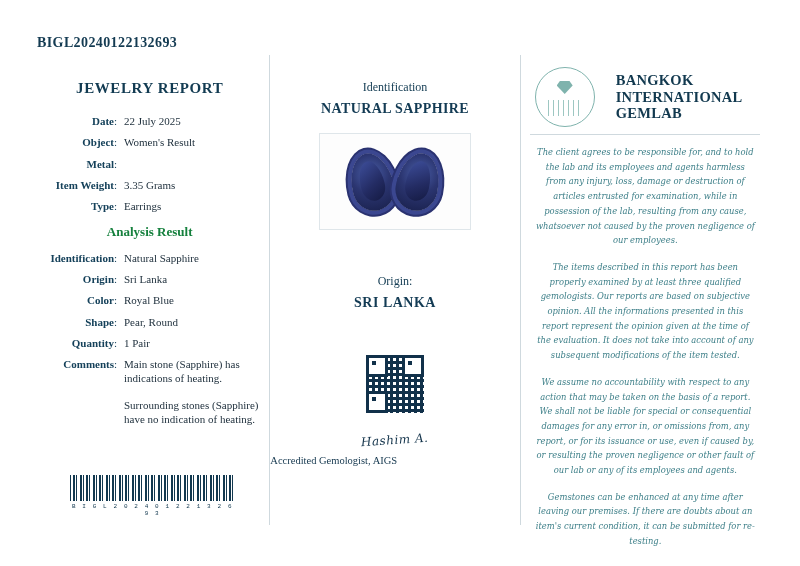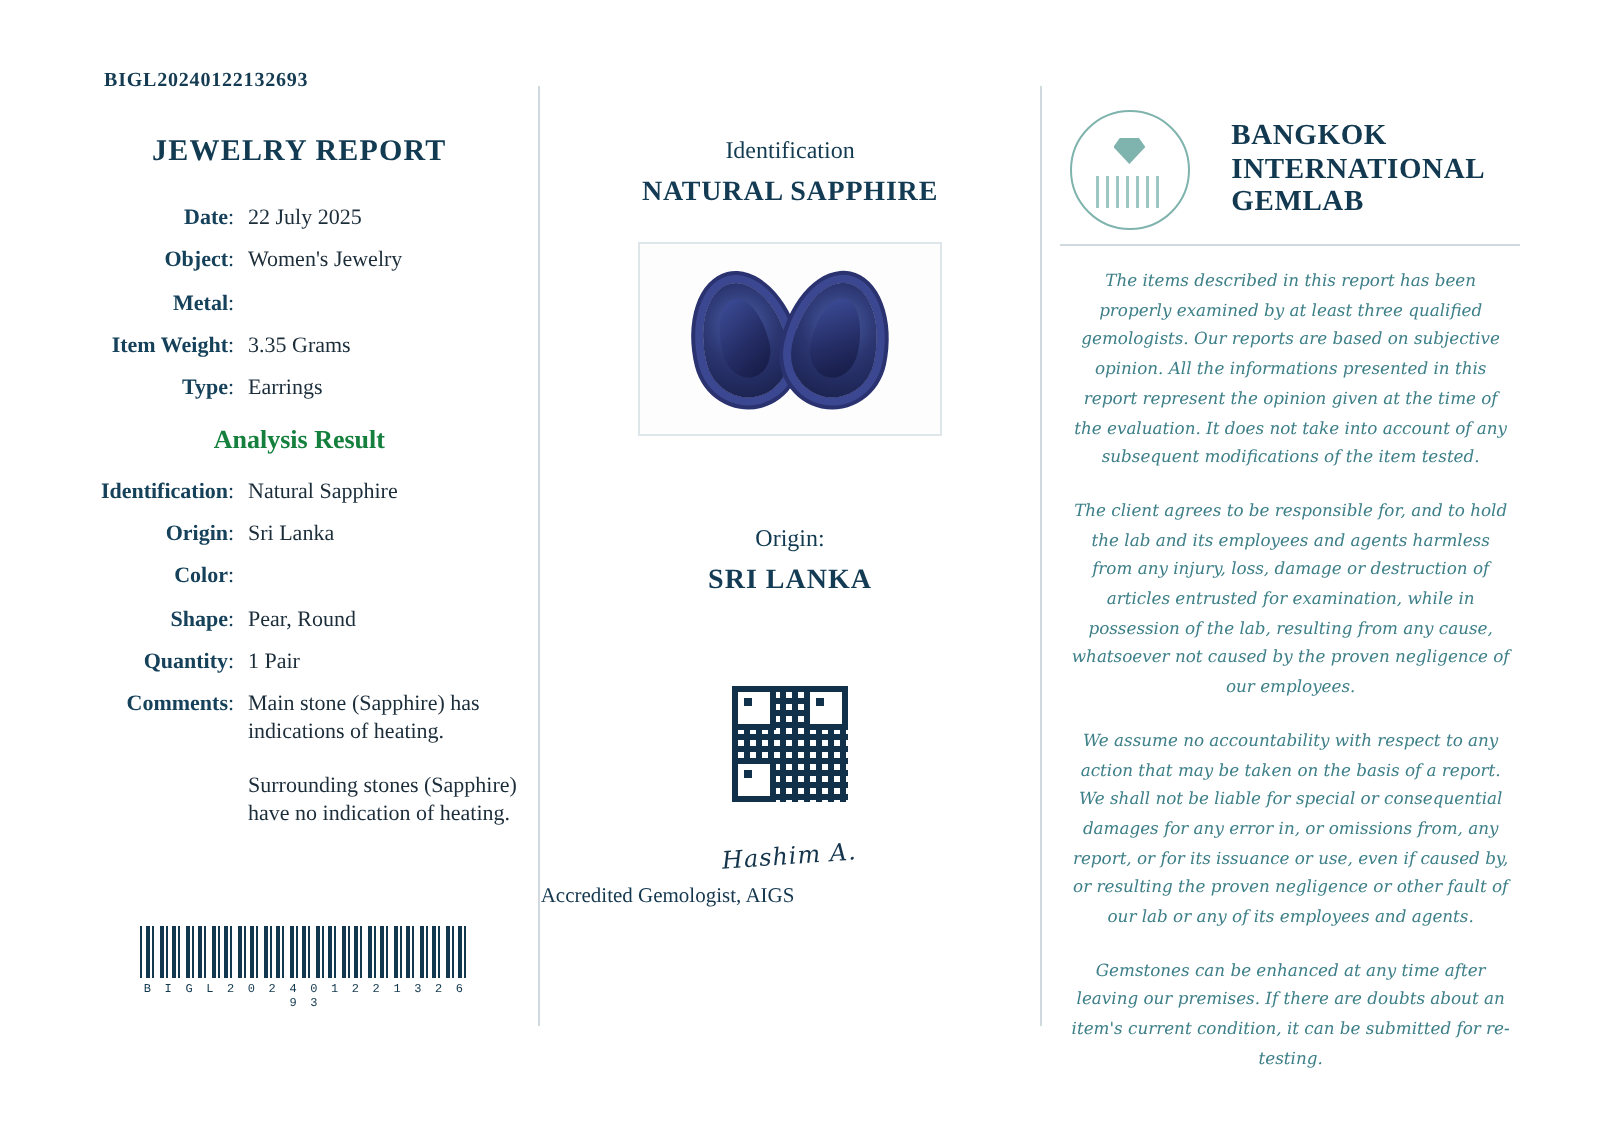--- a/index.html
+++ b/index.html
@@ -16,30 +16,30 @@
     overflow: hidden;
   }
   .page {
     position: absolute;
     left: 0; top: 0;
     width: 800px; height: 566px;
     background: #ffffff;
   }
   .report-id {
     position: absolute;
-    left: 52px; top: 35px;
+    left: 37px; top: 35px;
     font-family: "Liberation Serif", serif;
-    font-size: 10px;
+    font-size: 14px;
     letter-spacing: 0.4px;
     color: #143b52;
     font-weight: bold;
   }
   .columns {
     position: absolute;
-    left: 30px; top: 43px;
+    left: 30px; top: 55px;
     width: 740px; height: 470px;
     display: flex;
   }
   .col-left {
     width: 240px;
     position: relative;
   }
   .col-mid {
     width: 250px;
     position: relative;
@@ -311,21 +311,21 @@
 
       <div class="kv-table">
         <div class="kv-row">
           <div class="kv-key">Date</div>
           <div class="kv-colon">:</div>
           <div class="kv-val">22 July 2025</div>
         </div>
         <div class="kv-row">
           <div class="kv-key">Object</div>
           <div class="kv-colon">:</div>
-          <div class="kv-val">Women's Jewelry</div>
+          <div class="kv-val">Women's Result</div>
         </div>
         <div class="kv-row">
           <div class="kv-key">Metal</div>
           <div class="kv-colon">:</div>
         </div>
         <div class="kv-row">
           <div class="kv-key">Item Weight</div>
           <div class="kv-colon">:</div>
           <div class="kv-val">3.35 Grams</div>
         </div>
@@ -345,20 +345,21 @@
           <div class="kv-val">Natural Sapphire</div>
         </div>
         <div class="kv-row">
           <div class="kv-key">Origin</div>
           <div class="kv-colon">:</div>
           <div class="kv-val">Sri Lanka</div>
         </div>
         <div class="kv-row">
           <div class="kv-key">Color</div>
           <div class="kv-colon">:</div>
+          <div class="kv-val">Royal Blue</div>
         </div>
         <div class="kv-row">
           <div class="kv-key">Shape</div>
           <div class="kv-colon">:</div>
           <div class="kv-val">Pear, Round</div>
         </div>
         <div class="kv-row">
           <div class="kv-key">Quantity</div>
           <div class="kv-colon">:</div>
           <div class="kv-val">1 Pair</div>
@@ -413,20 +414,20 @@
         </div>
         <div class="logo-text">
           <div>BANGKOK</div>
           <div>INTERNATIONAL</div>
           <div>GEMLAB</div>
         </div>
       </div>
 
       <div class="prov-rule"></div>
 
+      <div class="prov-para">The client agrees to be responsible for, and to hold the lab and its employees and agents harmless from any injury, loss, damage or destruction of articles entrusted for examination, while in possession of the lab, resulting from any cause, whatsoever not caused by the proven negligence of our employees.</div>
       <div class="prov-para">The items described in this report has been properly examined by at least three qualified gemologists. Our reports are based on subjective opinion. All the informations presented in this report represent the opinion given at the time of the evaluation. It does not take into account of any subsequent modifications of the item tested.</div>
-      <div class="prov-para">The client agrees to be responsible for, and to hold the lab and its employees and agents harmless from any injury, loss, damage or destruction of articles entrusted for examination, while in possession of the lab, resulting from any cause, whatsoever not caused by the proven negligence of our employees.</div>
       <div class="prov-para">We assume no accountability with respect to any action that may be taken on the basis of a report. We shall not be liable for special or consequential damages for any error in, or omissions from, any report, or for its issuance or use, even if caused by, or resulting the proven negligence or other fault of our lab or any of its employees and agents.</div>
       <div class="prov-para">Gemstones can be enhanced at any time after leaving our premises. If there are doubts about an item's current condition, it can be submitted for re-testing.</div>
     </div>
 
   </div>
 </div>
 
 </body></html>

